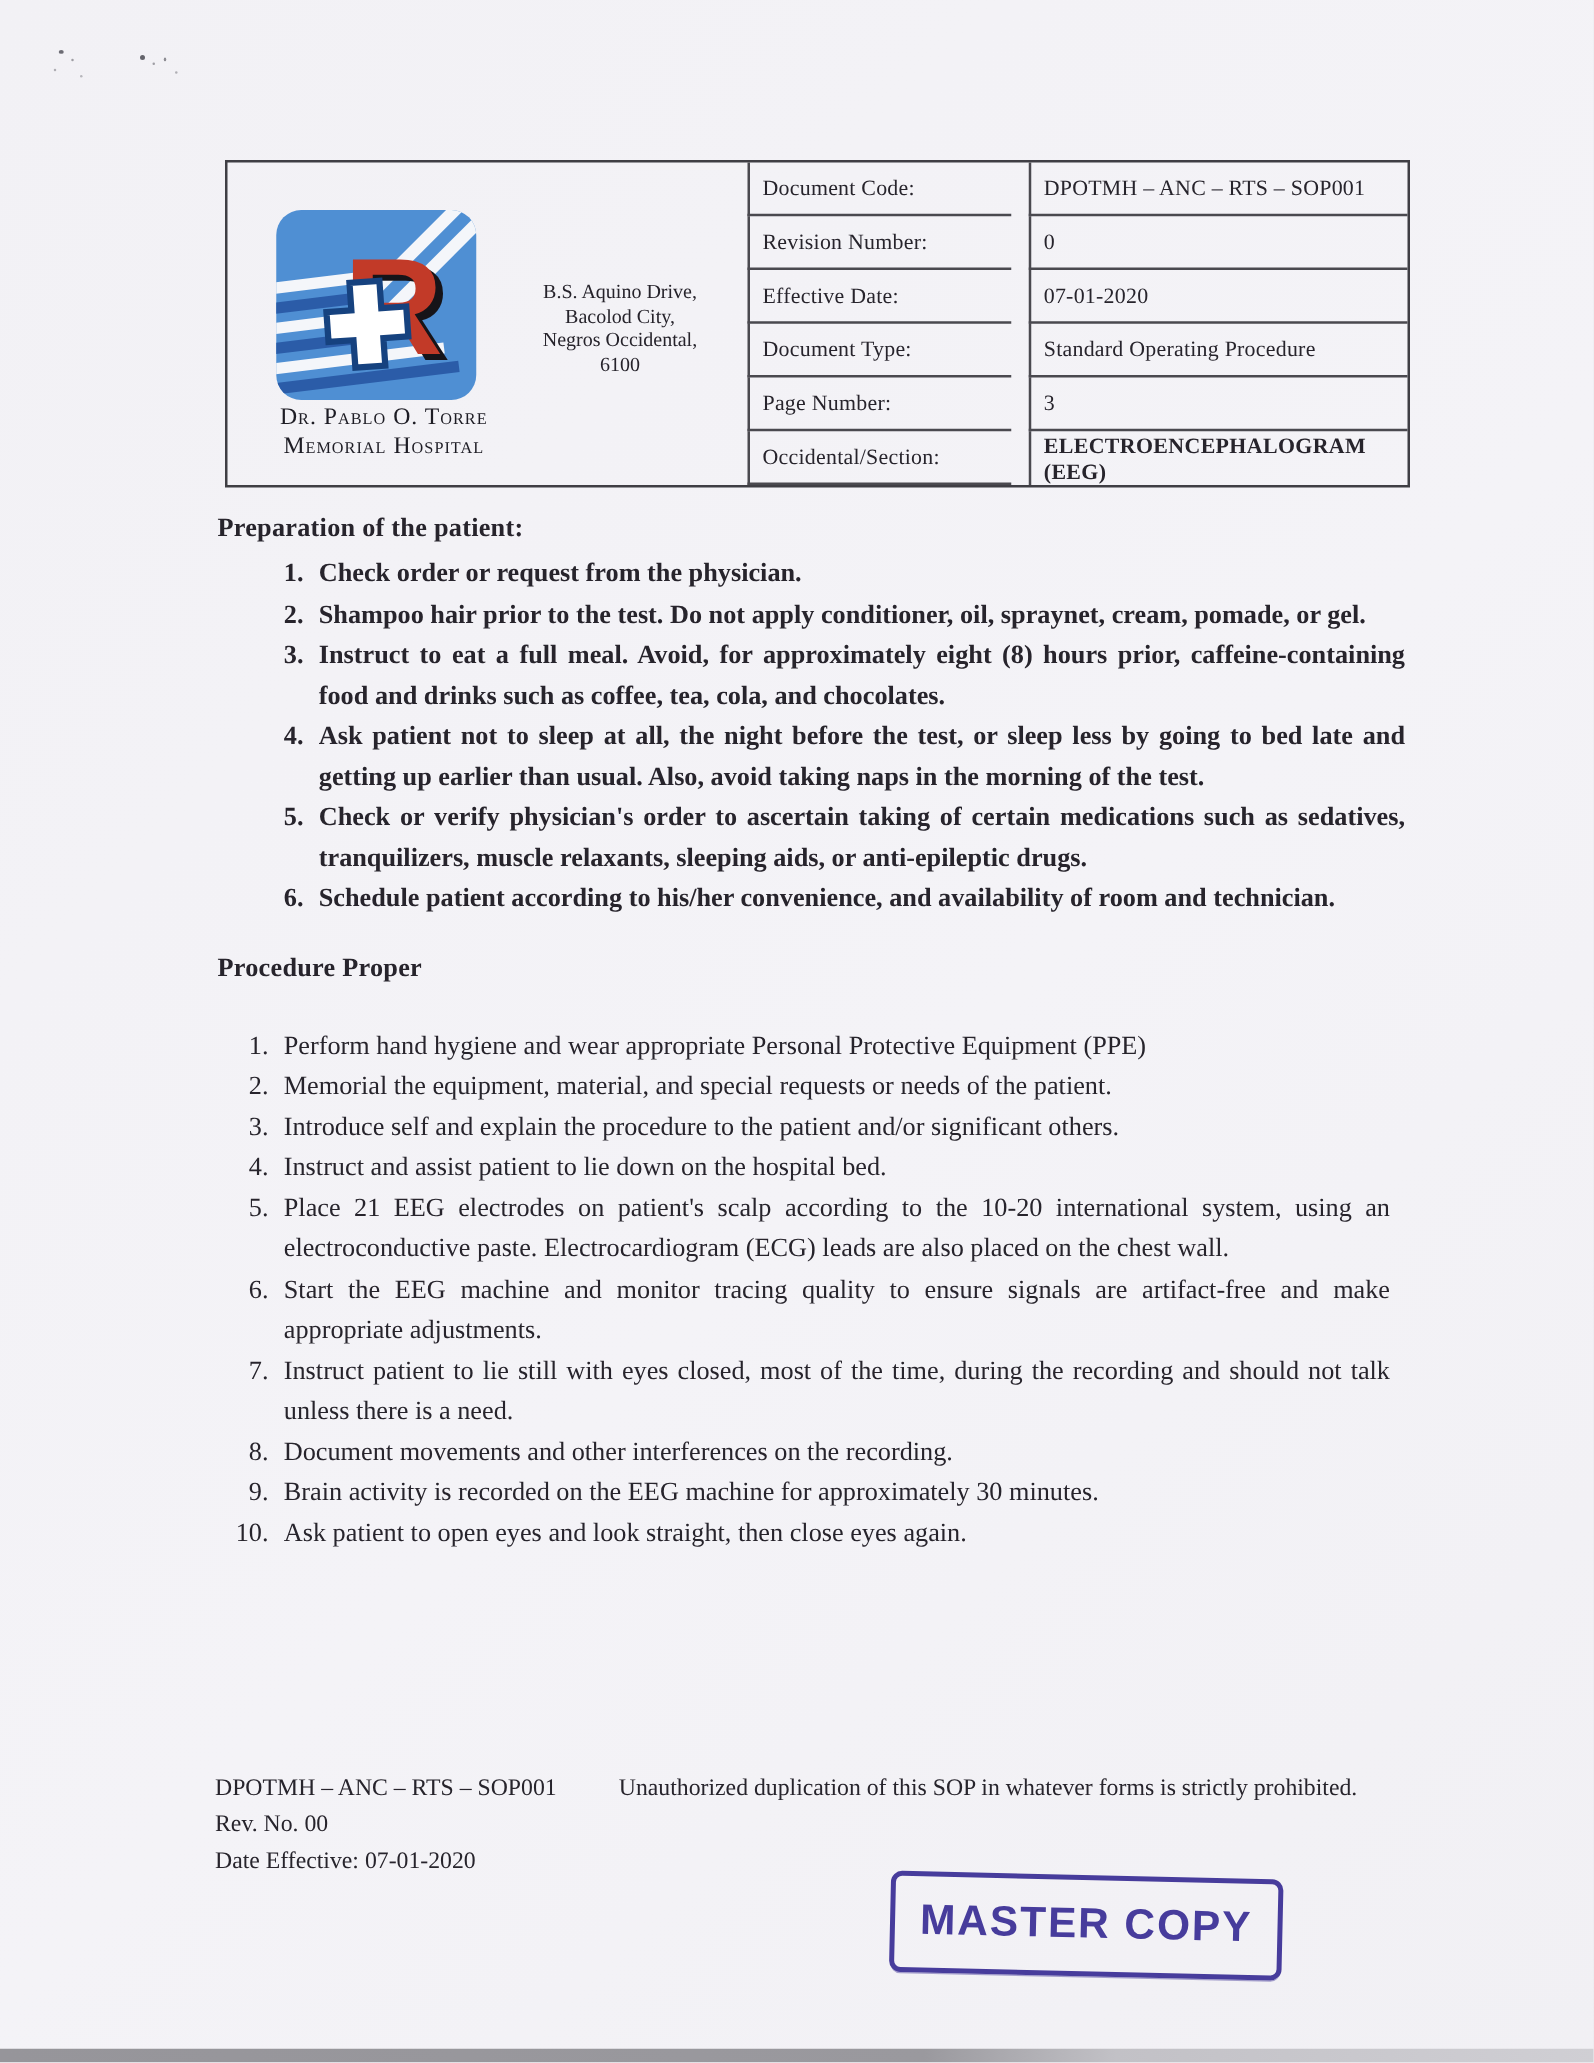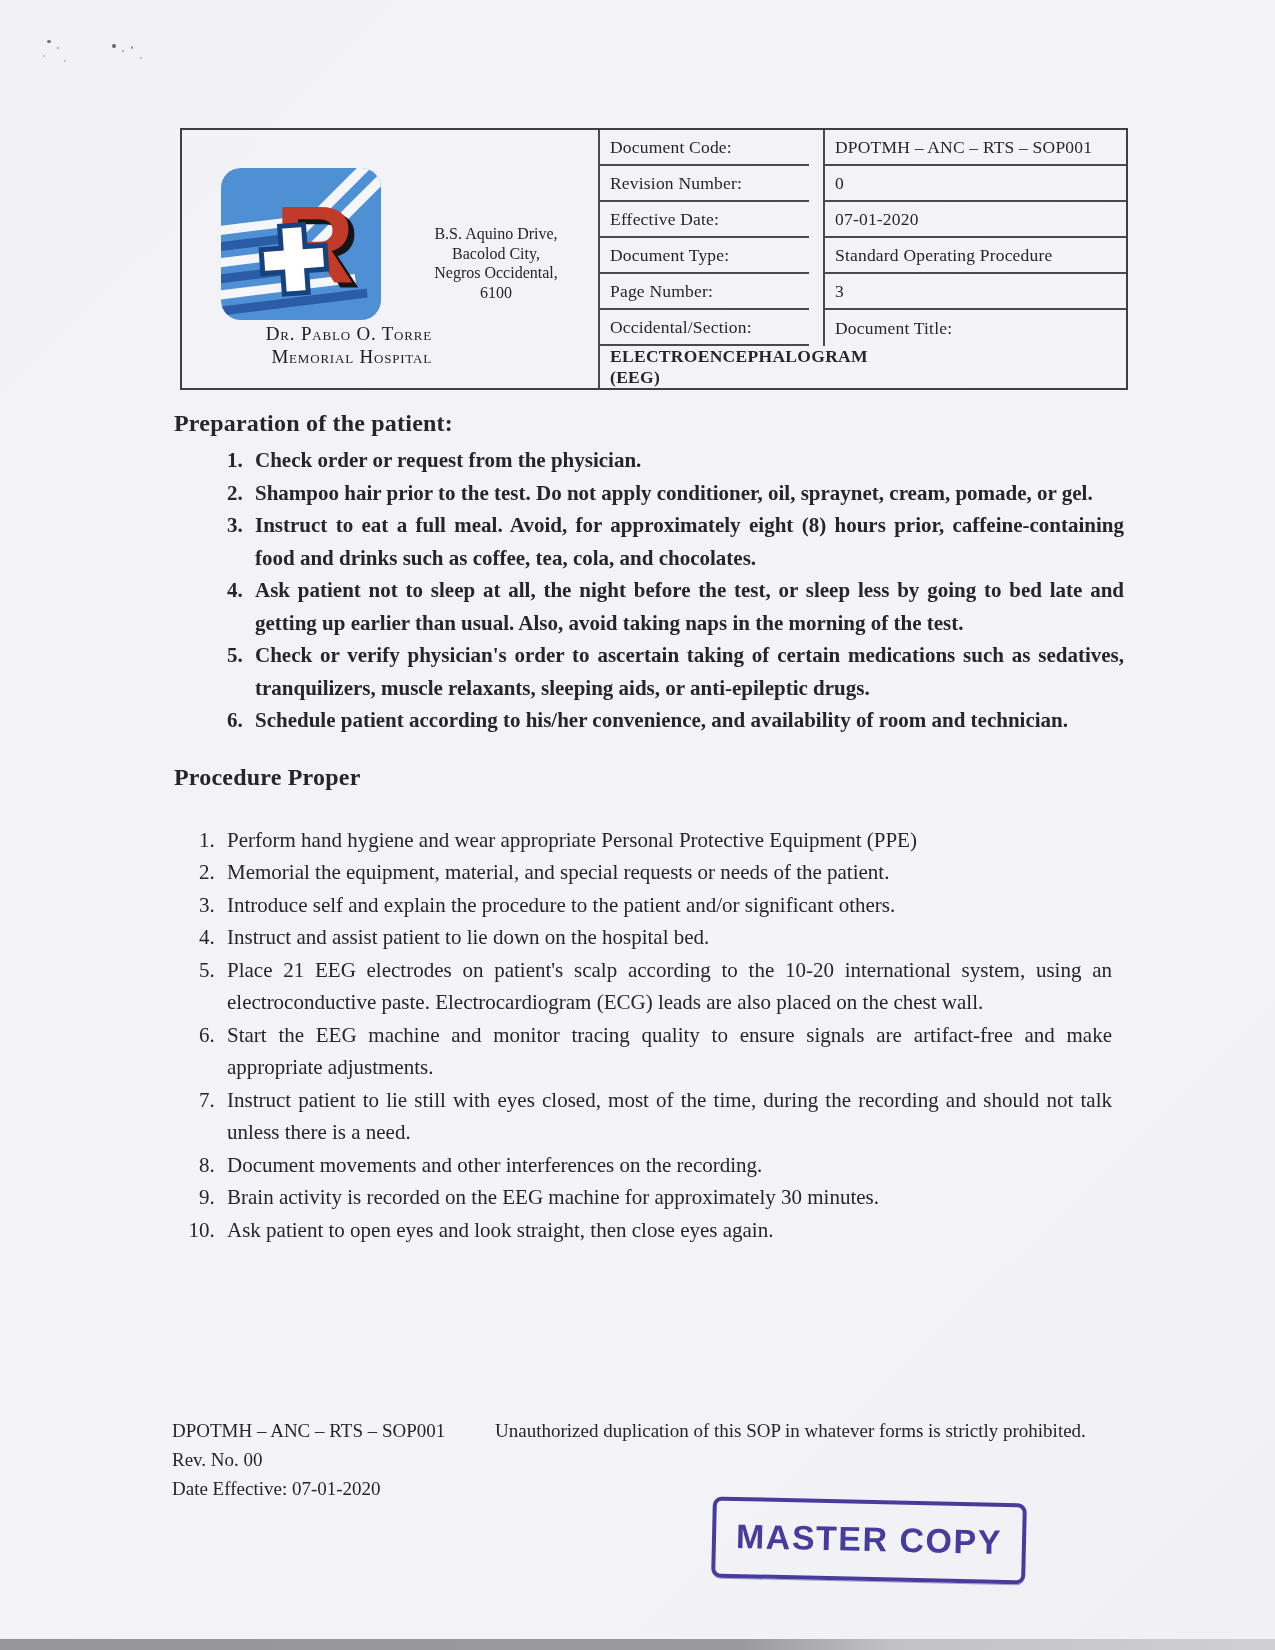--- a/index.html
+++ b/index.html
@@ -39,21 +39,21 @@
     padding:0 10px;
     letter-spacing:.2px;
     margin-left:14px;
   }
   .cell.last { border-bottom:none; }
   .cell.value.bold { font-weight:bold; letter-spacing:.3px; }
 
   .logo-svg { position:absolute; left:33px; top:36px; }
   .hospital-name {
     position:absolute; left:0; top:192px; width:250px;
-    text-align:right;
+    text-align:center;
     font-variant:small-caps;
     font-size:19px; line-height:23px;
     letter-spacing:.8px;
     color:#1d1c24;
   }
   .address {
     position:absolute; left:232px; top:94px; width:164px;
     text-align:center;
     font-size:16px; line-height:19.5px;
     color:#26232b;
@@ -62,21 +62,21 @@
   
   .content { position:absolute; left:172px; top:410px; width:952px; }
   .proc-heading {
     font-size:22px; font-weight:bold;
     letter-spacing:1px;
     text-decoration:underline;
     text-decoration-thickness:2px;
     text-underline-offset:4px;
     margin:0 0 27px 6px;
   }
-  .sec-title { font-size:24px; font-weight:bold; margin:0 0 7px 2px; letter-spacing:.2px; }
+  .sec-title { font-size:21px; font-weight:bold; margin:0 0 7px 2px; letter-spacing:.2px; }
   ol { list-style:decimal; }
   ol.prep  { margin:0 0 27px 0; padding-left:76px;font-weight:bold; }
   ol.proper{ margin:12px; padding-left:36px;font-family:Liberation Serif, serif; }
   ol li {
     font-size:21px;
     line-height:32.5px;
     text-align:justify;
     padding-left:7px;
   }
   .sec2-gap { height:14px; }
@@ -173,21 +173,20 @@
       <div class="cell value">DPOTMH – ANC – RTS – SOP001</div>
       <div class="cell label">Revision Number:</div>
       <div class="cell value">0</div>
       <div class="cell label">Effective Date:</div>
       <div class="cell value">07-01-2020</div>
       <div class="cell label">Document Type:</div>
       <div class="cell value">Standard Operating Procedure</div>
       <div class="cell label">Page Number:</div>
       <div class="cell value">3</div>
       <div class="cell label">Occidental/Section:</div>
-      <div class="cell label last">Document Title:</div>
       <div class="cell value last bold">ELECTROENCEPHALOGRAM (EEG)</div>
     </div>
   </div>
 
   <div class="content">
 
     <div class="sec-title">Preparation of the patient:</div>
     <ol class="prep">
       <li>Check order or request from the physician.</li>
       <li>Shampoo hair prior to the test.  Do not apply conditioner, oil, spraynet, cream, pomade, or gel.</li>

